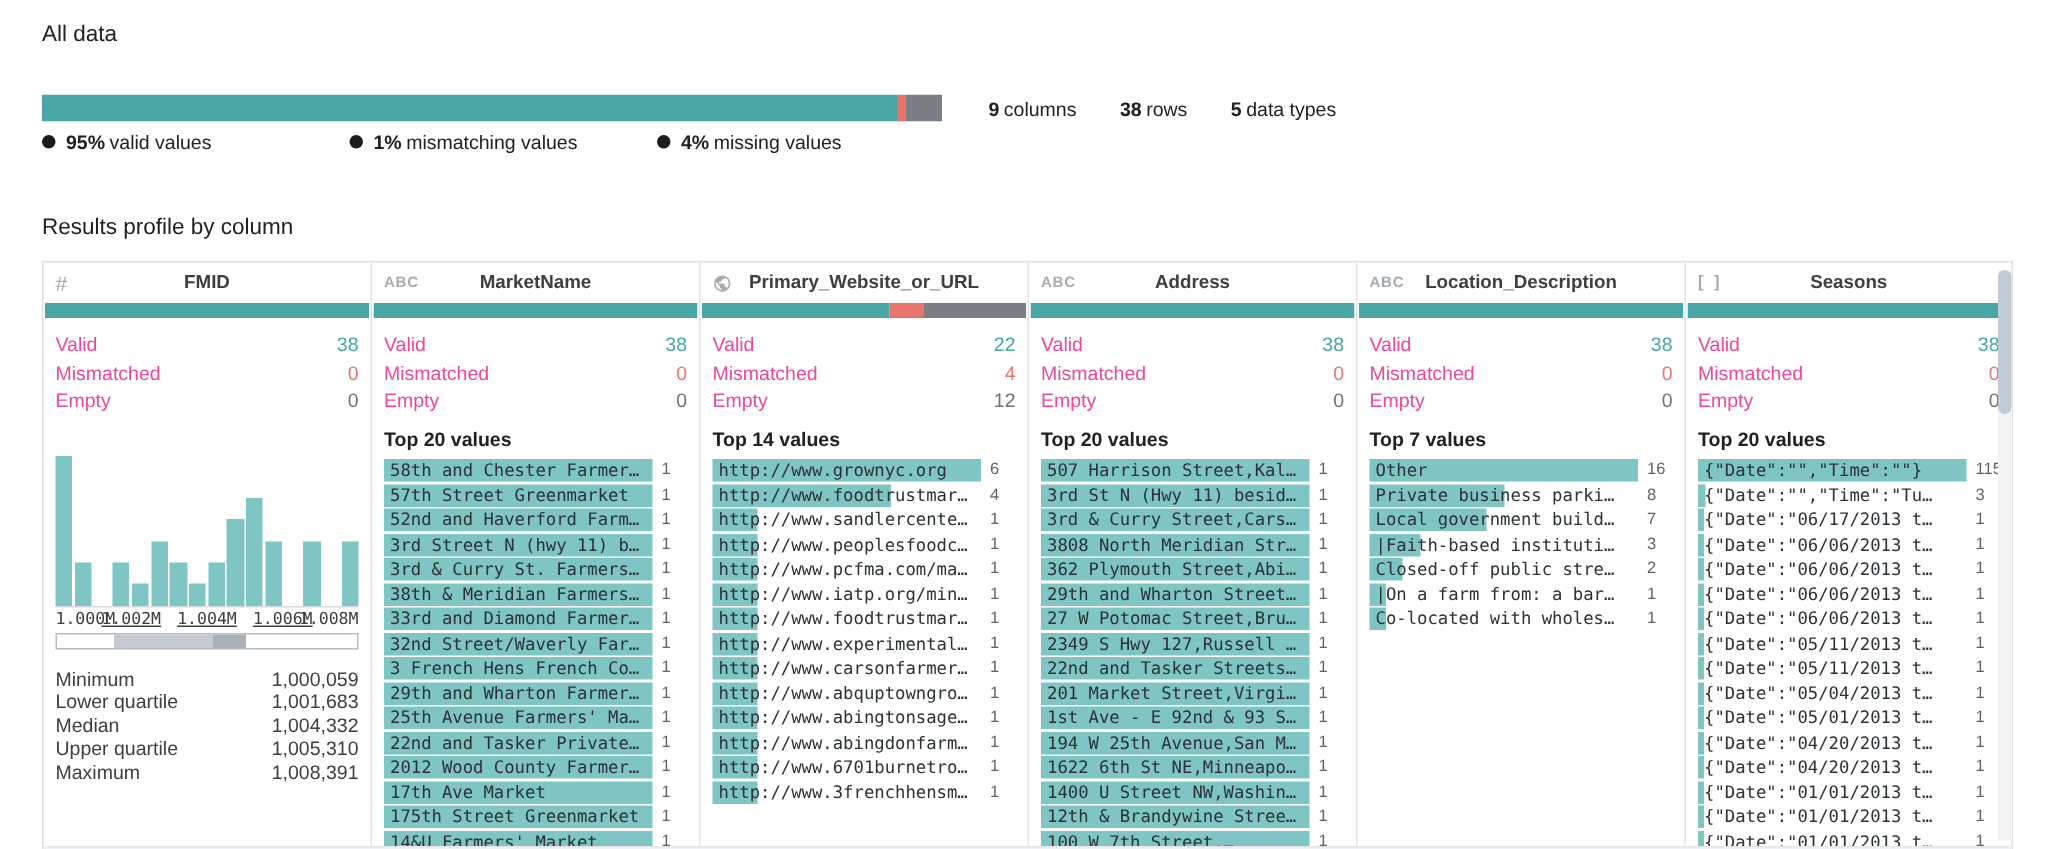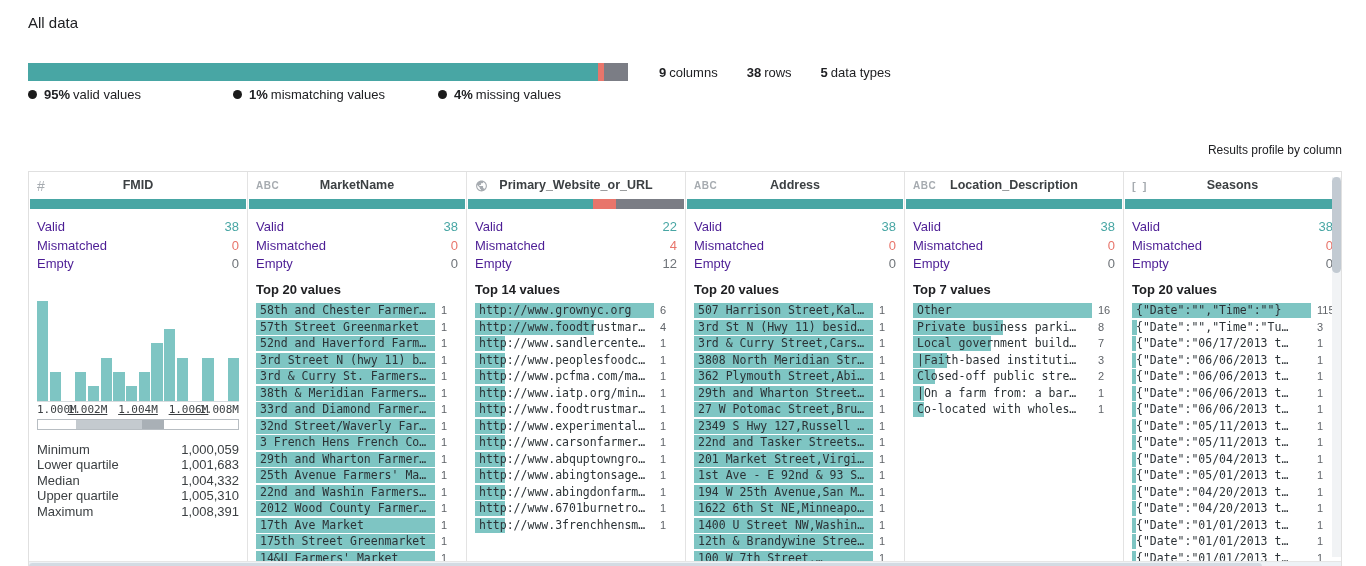--- a/index.html
+++ b/index.html
@@ -15,42 +15,42 @@
   .seg-mismatch { background:var(--red); }
   .seg-missing { background:var(--grayseg); }
   .summary { display:flex; margin-left:31px; font-size:13px; color:#202124; white-space:nowrap; }
   .summary-item { margin-right:29px; }
   .summary-item b { font-weight:700; margin-right:3px; }
   .legend { display:flex; margin-top:6px; font-size:13px; }
   .legend-item { width:205px; display:flex; align-items:center; }
   .dot { width:9px; height:9px; border-radius:50%; background:#1b1b1b; margin-right:7px; flex:0 0 auto; }
   .legend-item b { font-weight:700; margin-right:3px; }
 
-  .profile-title { font-size:12px; font-weight:400; margin:41px 0 14px;text-align:right; }
+  .profile-title { font-size:15px; font-weight:400; margin:41px 0 14px; }
 
   
   .table-wrap { position:relative; width:1314px; border:1px solid #e0e0e0; box-sizing:border-box; }
   .columns { display:flex; }
   .col { width:219px; flex:0 0 219px; border-right:1px solid #e3e3e3; box-sizing:border-box; overflow:hidden; }
   .col:last-child { border-right:none; flex:1 1 auto; }
 
   .col-header { position:relative; height:27px; }
   .type-icon { position:absolute; left:8px; top:50%; transform:translateY(-50%);
                color:#a6abb0; font-weight:700; line-height:1; }
   .ti-number { font-size:14px; font-weight:400; }
   .ti-abc { font-size:10px; letter-spacing:0.5px; }
   .ti-array { font-size:11px; letter-spacing:2px; }
   .ti-globe svg { display:block; }
   .col-name { text-align:center; line-height:27px; font-size:12.5px; font-weight:700; color:#3c4043; }
 
   .col-qbar { height:10px; margin:0 1px; display:flex; overflow:hidden; }
 
   .stats { padding:9px 8px 2px; font-size:13px; }
   .stat-row { display:flex; justify-content:space-between; height:18.5px; line-height:18px; }
-  .stat-label { color:#4c1d95; }
+  .stat-label { color:#ec4899; }
   .sv-valid { color:var(--teal); }
   .sv-mismatch { color:var(--red); }
   .sv-empty { color:#6e7378; }
 
   .top-label { font-weight:700; font-size:13px; padding:6px 8px 4px; color:#202124; }
 
   .vals { padding:2px 0 0 8px; height:258px; overflow:hidden; }
   .val-row { display:flex; align-items:center; height:16.5px; }
   .val-bar-wrap { position:relative; width:179px; height:15px; flex:0 0 179px; }
   .val-bar { position:absolute; left:0; top:0; bottom:0; background:var(--tealLight); }
@@ -287,21 +287,21 @@
             <div class="val-row">
               <div class="val-bar-wrap">
                 <div class="val-bar" style="width: 100%;"></div>
                 <div class="val-text">25th Avenue Farmers' Ma…</div>
               </div>
               <span class="val-count">1</span>
             </div>
             <div class="val-row">
               <div class="val-bar-wrap">
                 <div class="val-bar" style="width: 100%;"></div>
-                <div class="val-text">22nd and Washin Farmers…</div>
+                <div class="val-text">22nd and Tasker Private…</div>
               </div>
               <span class="val-count">1</span>
             </div>
             <div class="val-row">
               <div class="val-bar-wrap">
                 <div class="val-bar" style="width: 100%;"></div>
                 <div class="val-text">2012 Wood County Farmer…</div>
               </div>
               <span class="val-count">1</span>
             </div>

